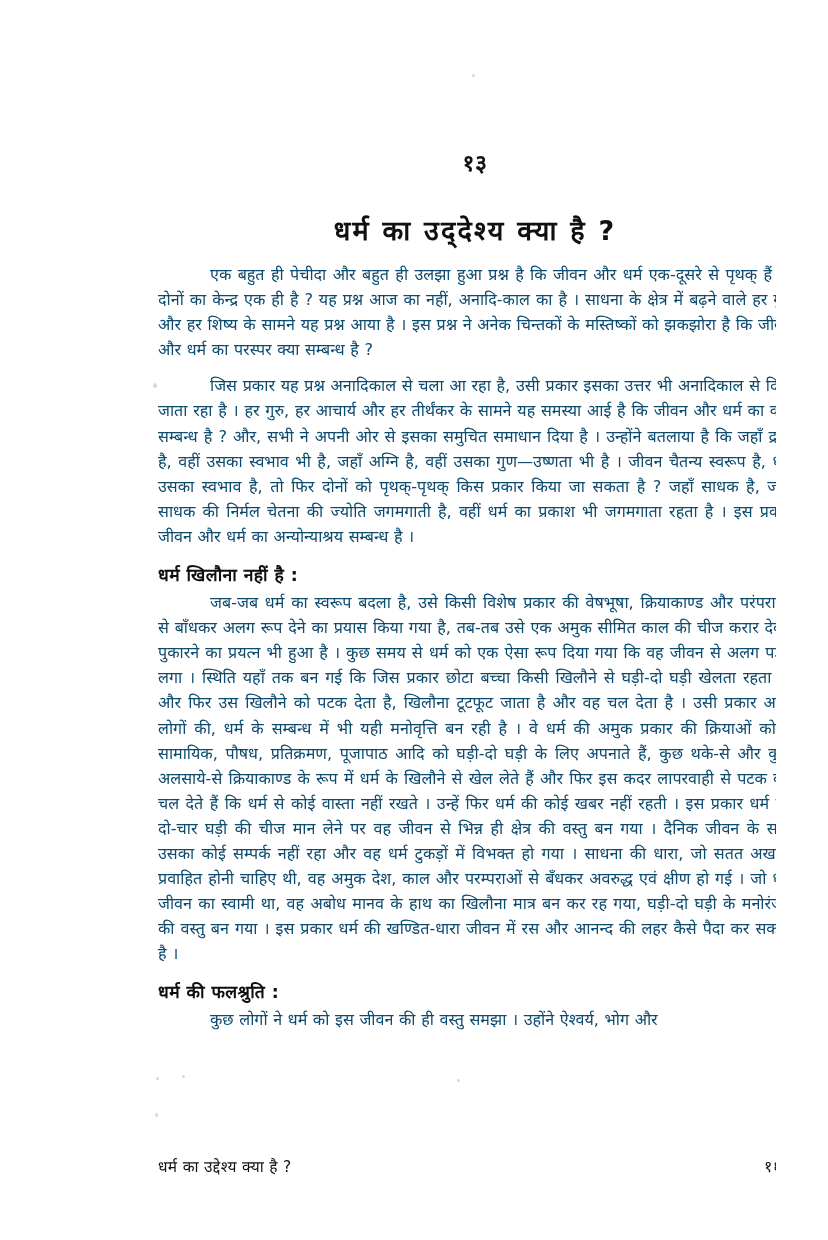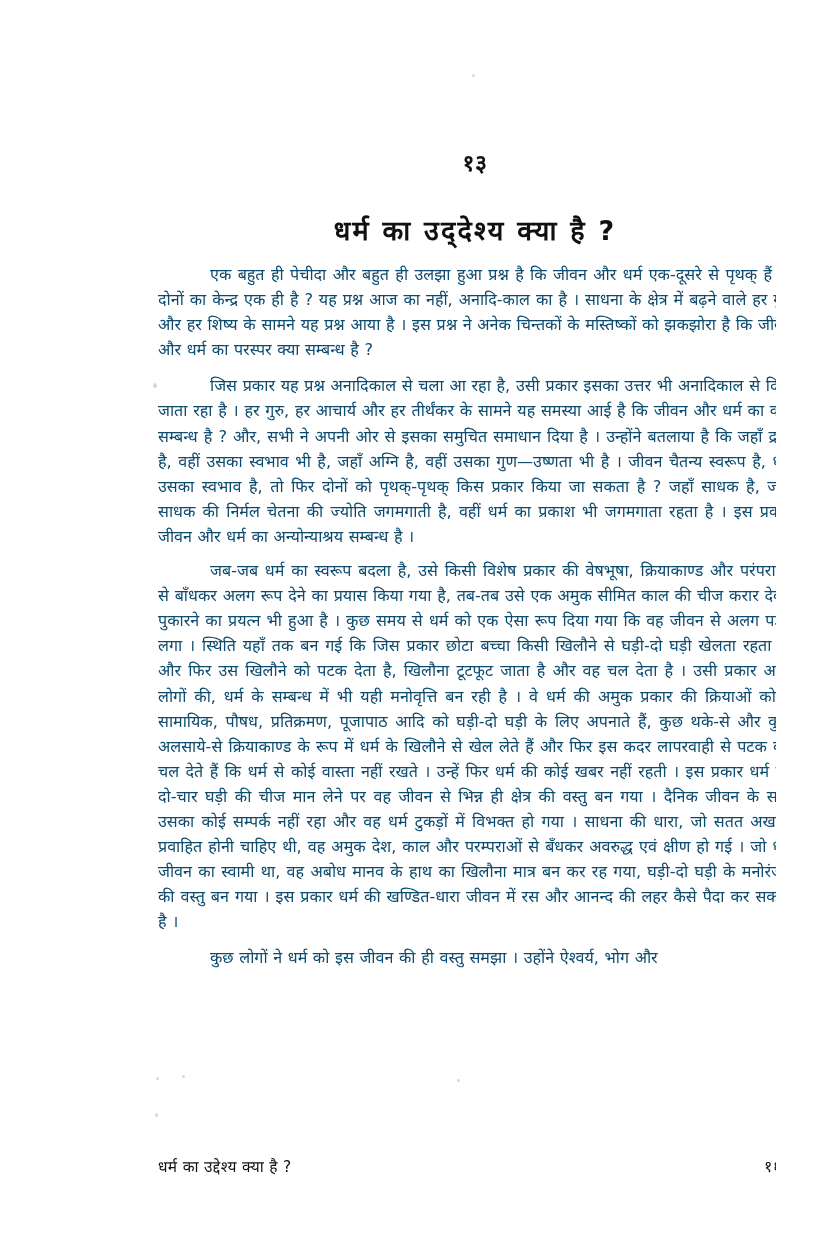--- a/index.html
+++ b/index.html
@@ -162,23 +162,25 @@
     <div class="chapter-num">१३</div>
 
     <h1 class="chapter-title">धर्म का उद्‌देश्य क्या है ?</h1>
 
     <div class="body-area">
 
       <p class="para">एक बहुत ही पेचीदा और बहुत ही उलझा हुआ प्रश्न है कि जीवन और धर्म एक-दूसरे से पृथक् हैं या दोनों का केन्द्र एक ही है ? यह प्रश्न आज का नहीं, अनादि-काल का है । साधना के क्षेत्र में बढ़ने वाले हर गुरु और हर शिष्य के सामने यह प्रश्न आया है । इस प्रश्न ने अनेक चिन्तकों के मस्तिष्कों को झकझोरा है कि जीवन और धर्म का परस्पर क्या सम्बन्ध है ?</p>
 
       <p class="para tight">जिस प्रकार यह प्रश्न अनादिकाल से चला आ रहा है, उसी प्रकार इसका उत्तर भी अनादिकाल से दिया जाता रहा है । हर गुरु, हर आचार्य और हर तीर्थंकर के सामने यह समस्या आई है कि जीवन और धर्म का क्या सम्बन्ध है ? और, सभी ने अपनी ओर से इसका समुचित समाधान दिया है । उन्होंने बतलाया है कि जहाँ द्रव्य है, वहीं उसका स्वभाव भी है, जहाँ अग्नि है, वहीं उसका गुण—उष्णता भी है । जीवन चैतन्य स्वरूप है, धर्म उसका स्वभाव है, तो फिर दोनों को पृथक्-पृथक् किस प्रकार किया जा सकता है ? जहाँ साधक है, जहाँ साधक की निर्मल चेतना की ज्योति जगमगाती है, वहीं धर्म का प्रकाश भी जगमगाता रहता है । इस प्रकार जीवन और धर्म का अन्योन्याश्रय सम्बन्ध है ।</p>
 
+      <h2 class="subhead">धर्म खिलौना नहीं है :</h2>
 
       <p class="para">जब-जब धर्म का स्वरूप बदला है, उसे किसी विशेष प्रकार की वेषभूषा, क्रियाकाण्ड और परंपराओं से बाँधकर अलग रूप देने का प्रयास किया गया है, तब-तब उसे एक अमुक सीमित काल की चीज करार देकर पुकारने का प्रयत्न भी हुआ है । कुछ समय से धर्म को एक ऐसा रूप दिया गया कि वह जीवन से अलग पड़ने लगा । स्थिति यहाँ तक बन गई कि जिस प्रकार छोटा बच्चा किसी खिलौने से घड़ी-दो घड़ी खेलता रहता है, और फिर उस खिलौने को पटक देता है, खिलौना टूटफूट जाता है और वह चल देता है । उसी प्रकार आज लोगों की, धर्म के सम्बन्ध में भी यही मनोवृत्ति बन रही है । वे धर्म की अमुक प्रकार की क्रियाओं को—सामायिक, पौषध, प्रतिक्रमण, पूजापाठ आदि को घड़ी-दो घड़ी के लिए अपनाते हैं, कुछ थके-से और कुछ अलसाये-से क्रियाकाण्ड के रूप में धर्म के खिलौने से खेल लेते हैं और फिर इस कदर लापरवाही से पटक कर चल देते हैं कि धर्म से कोई वास्ता नहीं रखते । उन्हें फिर धर्म की कोई खबर नहीं रहती । इस प्रकार धर्म को दो-चार घड़ी की चीज मान लेने पर वह जीवन से भिन्न ही क्षेत्र की वस्तु बन गया । दैनिक जीवन के साथ उसका कोई सम्पर्क नहीं रहा और वह धर्म टुकड़ों में विभक्त हो गया । साधना की धारा, जो सतत अखण्ड प्रवाहित होनी चाहिए थी, वह अमुक देश, काल और परम्पराओं से बँधकर अवरुद्ध एवं क्षीण हो गई । जो धर्म जीवन का स्वामी था, वह अबोध मानव के हाथ का खिलौना मात्र बन कर रह गया, घड़ी-दो घड़ी के मनोरंजन की वस्तु बन गया । इस प्रकार धर्म की खण्डित-धारा जीवन में रस और आनन्द की लहर कैसे पैदा कर सकती है ।</p>
 
+      <h2 class="subhead">धर्म की फलश्रुति :</h2>
 
       <p class="para">कुछ लोगों ने धर्म को इस जीवन की ही वस्तु समझा । उहोंने ऐश्वर्य, भोग और</p>
 
     </div>
   </div>
 
   <div class="runfoot">
     <span class="foot-title">धर्म का उद्देश्य क्या है ?</span>
     <span class="folio">१६५</span>
   </div>

